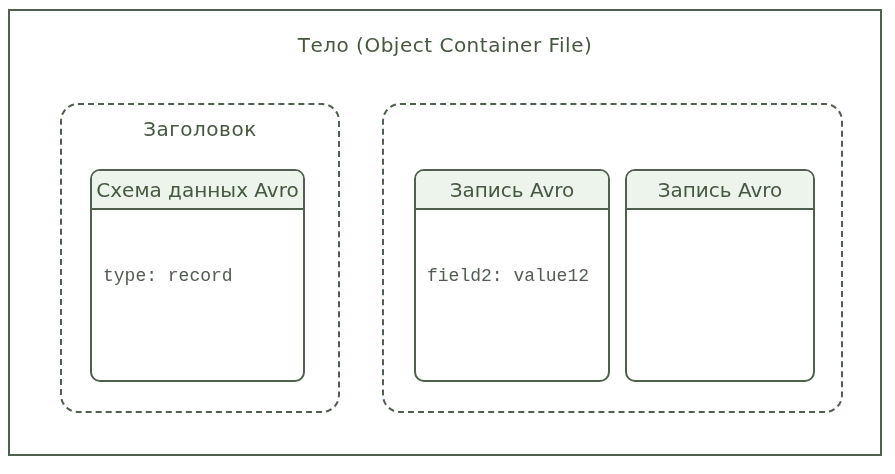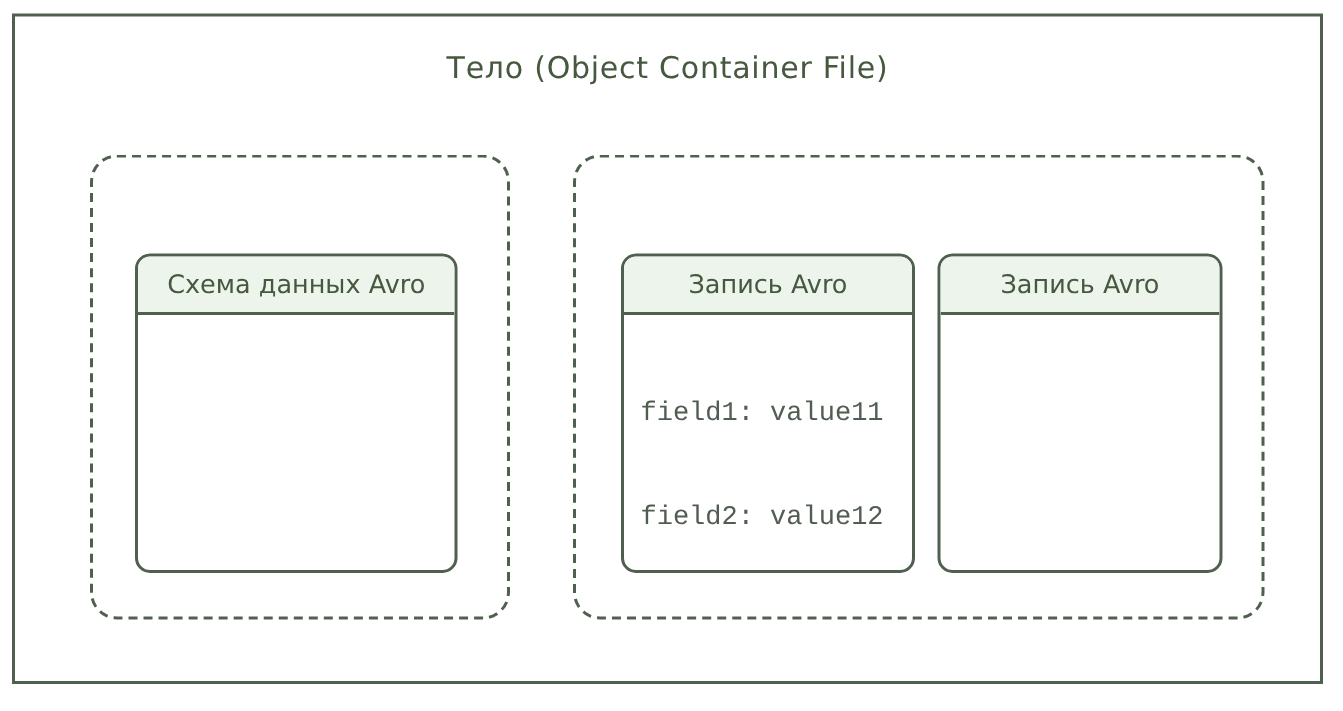--- a/index.html
+++ b/index.html
@@ -71,21 +71,21 @@
   .card-record1 { left: 30px; top: 64px; width: 196px; height: 213px; }
   .card-record2 { left: 241px; top: 64px; width: 190px; height: 213px; }
   .card-head {
     height: 39px;
     background: #ecf4ec;
     border-bottom: 2px solid #50604f;
     box-sizing: border-box;
     display: flex;
     align-items: center;
     justify-content: center;
-    font-size: 17px;
+    font-size: 20px;
     color: #46583f;
   }
   .card-body {
     padding: 9px 11px;
     font-family: "Liberation Mono", monospace;
     font-size: 18px;
     line-height: 23px;
     color: #525d52;
     white-space: pre;
   }
@@ -93,38 +93,39 @@
 </style>
 </head>
 <body>
 
 <div class="stage">
   <div class="outer-box">
 
     <div class="main-title">Тело (Object Container File)</div>
 
     <div class="group group-header">
+      <div class="group-title">Заголовок</div>
 
       <div class="card card-schema">
         <div class="card-head">Схема данных Avro</div>
         <div class="card-body">
+          <span class="code-line">type: record</span>
           
           
           
           
         </div>
       </div>
     </div>
 
     <div class="group group-datablocks">
 
       <div class="card card-record1">
         <div class="card-head">Запись Avro</div>
         <div class="card-body">
-          <span class="code-line">field1: value11</span>
           <span class="code-line">field2: value12</span>
           
           
         </div>
       </div>
 
       <div class="card card-record2">
         <div class="card-head">Запись Avro</div>
         <div class="card-body">
           

